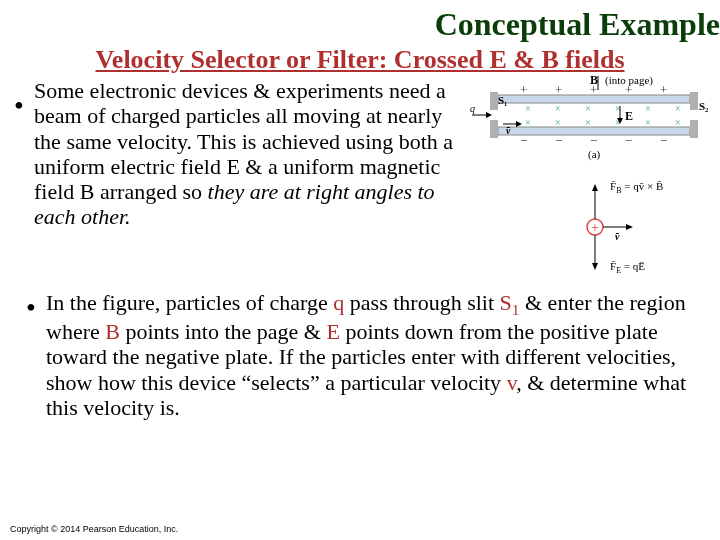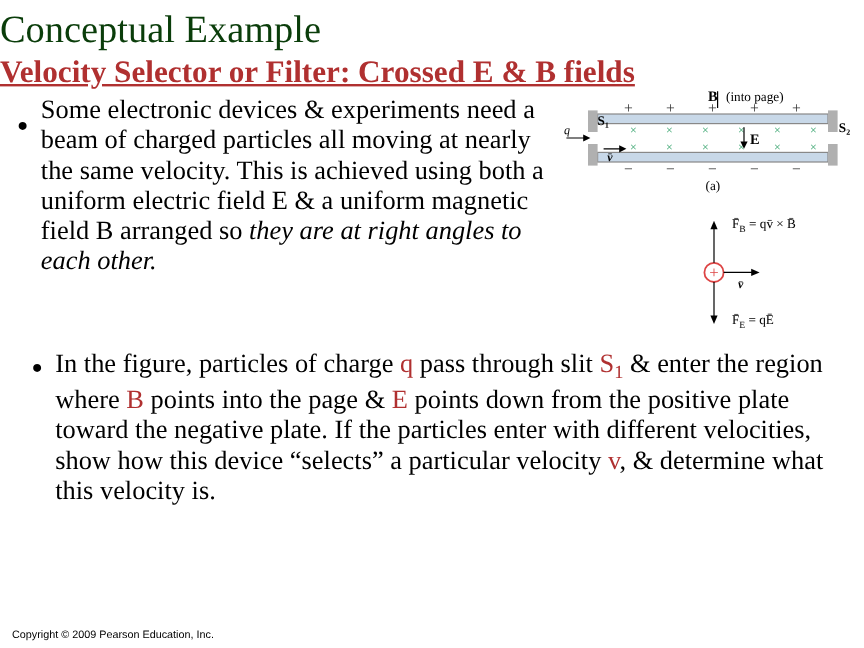--- a/index.html
+++ b/index.html
@@ -1,17 +1,17 @@
 <!DOCTYPE html>
 <html><head>
 <meta charset="utf-8">
 <style>
 body{margin:0;padding:0;width:720px;height:540px;background:#fff;font-family:"Times New Roman",serif;overflow:hidden}
-.title{text-align:left;font-size:32px;font-weight:normal;color:#0a3d0a;padding-top:6px}
-.subtitle{text-align:left;font-size:26px;font-weight:bold;color:#b03030;text-decoration:underline;margin-top:2px}
+.title{text-align:right;font-size:32px;font-weight:bold;color:#0a3d0a;padding-top:6px}
+.subtitle{text-align:center;font-size:26px;font-weight:bold;color:#b03030;text-decoration:underline;margin-top:2px}
 .body1{position:absolute;left:18px;top:78px;width:445px;font-size:22px;color:#000;line-height:1.15}
 .bullet{position:absolute;left:-4px;top:12px;font-size:28px}
 .body1 .txt{margin-left:16px}
 .body2{position:absolute;left:30px;top:290px;width:670px;font-size:22px;color:#000;line-height:1.15}
 .body2 .txt{margin-left:16px}
 .red{color:#b03030}
 .bold{font-weight:normal}
 .footer{position:absolute;left:10px;bottom:6px;font-size:9px;font-family:Arial,sans-serif}
 .fig{position:absolute;right:10px;top:72px;width:240px;height:205px}
 sub{font-size:70%}
@@ -90,13 +90,13 @@
   <text x="140" y="198" font-size="11" font-family="serif">F̄<tspan font-size="8" dy="3">E</tspan><tspan dy="-3"> = qĒ</tspan></text>
 </svg>
 
 <div class="body2">
   <span class="bullet" style="top:2px">•</span>
   <div class="txt">
     <span>In the figure, particles of charge </span><span class="red bold">q</span><span> pass through slit </span><span class="red bold"><span>S</span><sub>1</sub></span><span> &amp; enter the region where </span><span class="red bold">B</span><span> points into the page &amp; </span><span class="red bold">E</span><span> points down from the positive plate toward the negative plate. If the particles enter with different velocities, show how this device “selects” a particular velocity </span><span class="red bold">v</span><span>, &amp; determine what this velocity is.</span>
   </div>
 </div>
 
-<div class="footer">Copyright © 2009 Pearson Education, Inc.</div>
+<div class="footer">Copyright © 2014 Pearson Education, Inc.</div>
 
 </body></html>

